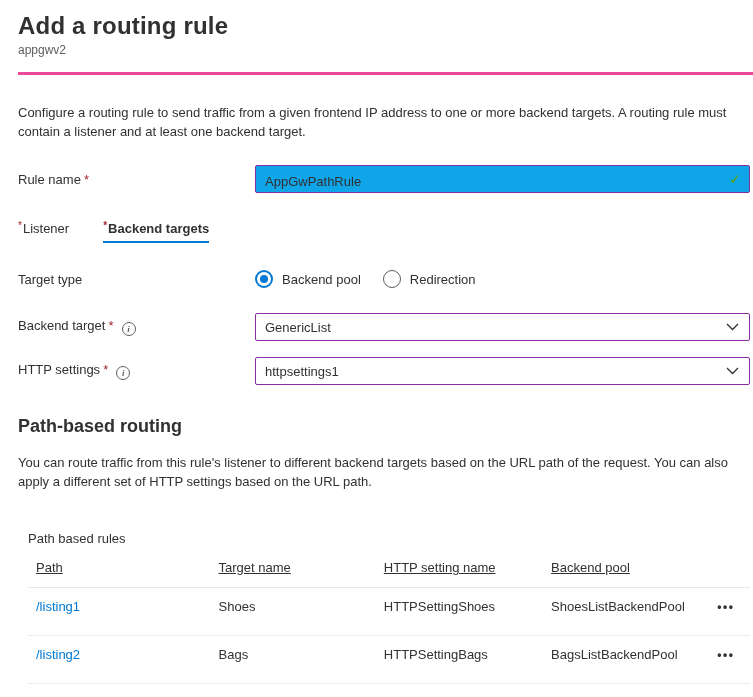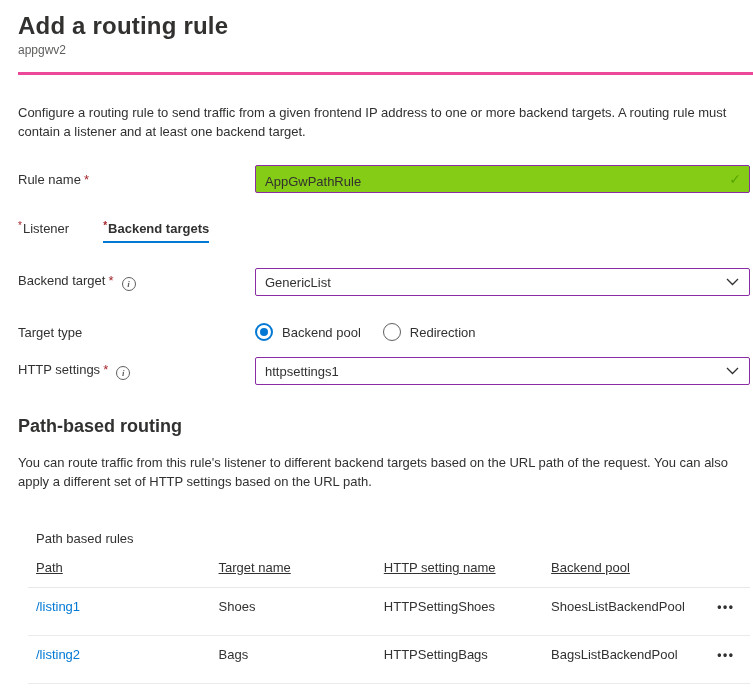--- a/index.html
+++ b/index.html
@@ -23,21 +23,21 @@
   .form-row { display: flex; align-items: center; }
   .form-label { width: 237px; flex-shrink: 0; color: #323130; }
   .req { color: #a4262c; margin-left: 3px; }
   .form-control { flex: 1; position: relative; }
 
   .row-rulename { margin-top: 24px; }
   .text-input {
     width: 100%; height: 28px;
     border: 1px solid #8a2da5; border-radius: 2px;
     font-family: inherit; font-size: 13px; color: #323130;
-    padding: 4px 30px 0 9px; outline: none; background: #84cc16;
+    padding: 4px 30px 0 9px; outline: none; background: #0ea5e9;
   }
   .valid-check {
     position: absolute; right: 9px; top: 50%; transform: translateY(-50%);
     color: #57a300; font-size: 14px; font-weight: bold; pointer-events: none;
   }
 
   
   .tabs { margin-top: 27px; display: flex; gap: 34px; }
   .tab { cursor: pointer; padding-bottom: 7px; position: relative; color: #323130; }
   .tab .req-sup { color: #a4262c; font-size: 10px; vertical-align: 4px; margin-right: 1px; }
@@ -79,21 +79,21 @@
     cursor: pointer; color: #323130;
   }
   .chevron {
     position: absolute; right: 11px; top: 50%; transform: translateY(-50%);
     pointer-events: none; display: flex;
   }
 
   
   .sub-heading { margin-top: 31px; font-size: 18px; font-weight: 700; color: #323130; }
   .pbr-desc { margin-top: 16px; line-height: 19px; max-width: 722px; }
-  .table-label { margin-top: 40px; margin-left: 18px; color: #323130; }
+  .table-label { margin-top: 40px; margin-left: 10px; color: #323130; }
 
   
   .rules-table { margin-left: 10px; margin-top: 4px; width: 722px; border-collapse: collapse; table-layout: fixed; }
   .rules-table th, .rules-table td {
     text-align: left; font-weight: 400; font-size: 13px;
     padding: 9px 4px 9px 8px; white-space: nowrap; overflow: hidden;
   }
   .rules-table th { color: #323130; padding-top: 10px; padding-bottom: 12px; }
   .rules-table thead tr { border-bottom: 1px solid #e8e8e8; text-decoration: underline; }
   .rules-table tbody tr { border-bottom: 1px solid #edebe9; }
@@ -135,49 +135,49 @@
   <div class="tabs">
     <div class="tab">
       <span class="req-sup">*</span><span>Listener</span>
     </div>
     <div class="tab active">
       <span class="req-sup">*</span><span>Backend targets</span>
     </div>
   </div>
 
 
-  <div class="form-row row-backendtarget">
-    <div class="form-label">
-      <span>Backend target</span><span class="req">*</span><span class="info-icon">i</span>
-    </div>
-    <div class="form-control">
-      <div class="select-box">
-        <span>GenericList</span>
-      </div>
-      <span class="chevron">
-        <svg width="13" height="8" viewBox="0 0 13 8">
-            <path d="M1 1l5.5 5.5L12 1" fill="none" stroke="#323130" stroke-width="1.3"></path>
-          </svg>
-      </span>
-    </div>
-  </div>
-
   <div class="form-row row-targettype">
     <div class="form-label">Target type</div>
     <div class="form-control">
       <div class="radio-group">
         <label class="radio-option selected">
           <span class="radio-circle"></span>
           <span>Backend pool</span>
         </label>
         <label class="radio-option">
           <span class="radio-circle"></span>
           <span>Redirection</span>
         </label>
       </div>
+    </div>
+  </div>
+
+  <div class="form-row row-backendtarget">
+    <div class="form-label">
+      <span>Backend target</span><span class="req">*</span><span class="info-icon">i</span>
+    </div>
+    <div class="form-control">
+      <div class="select-box">
+        <span>GenericList</span>
+      </div>
+      <span class="chevron">
+        <svg width="13" height="8" viewBox="0 0 13 8">
+            <path d="M1 1l5.5 5.5L12 1" fill="none" stroke="#323130" stroke-width="1.3"></path>
+          </svg>
+      </span>
     </div>
   </div>
 
   <div class="form-row row-httpsettings">
     <div class="form-label">
       <span>HTTP settings</span><span class="req">*</span><span class="info-icon">i</span>
     </div>
     <div class="form-control">
       <div class="select-box">
         <span>httpsettings1</span>

